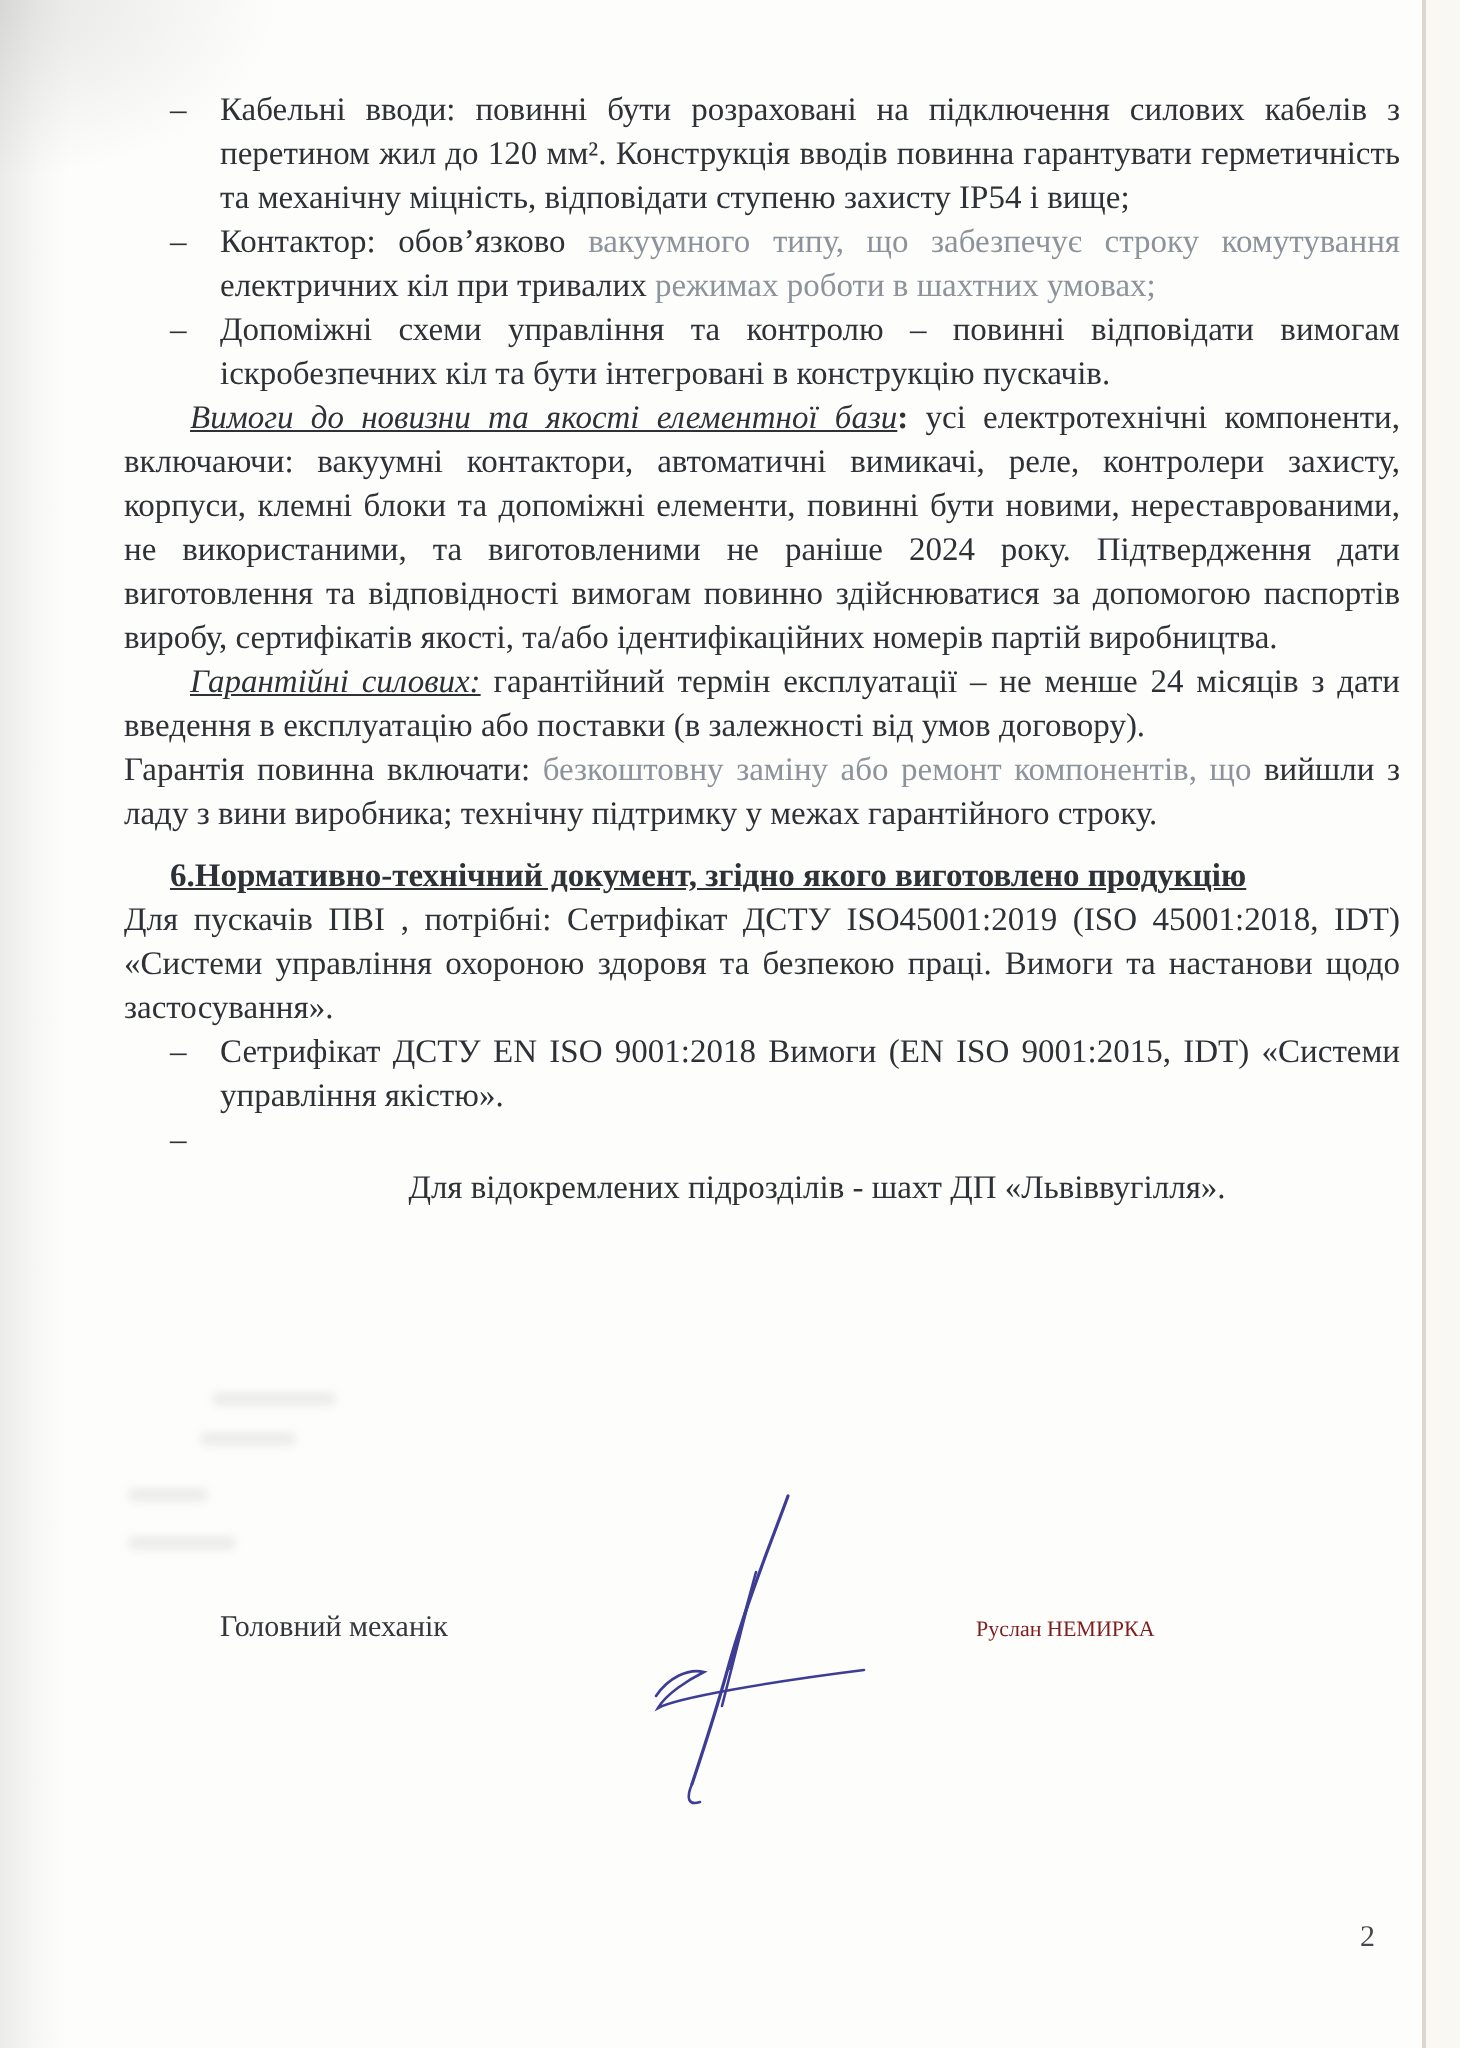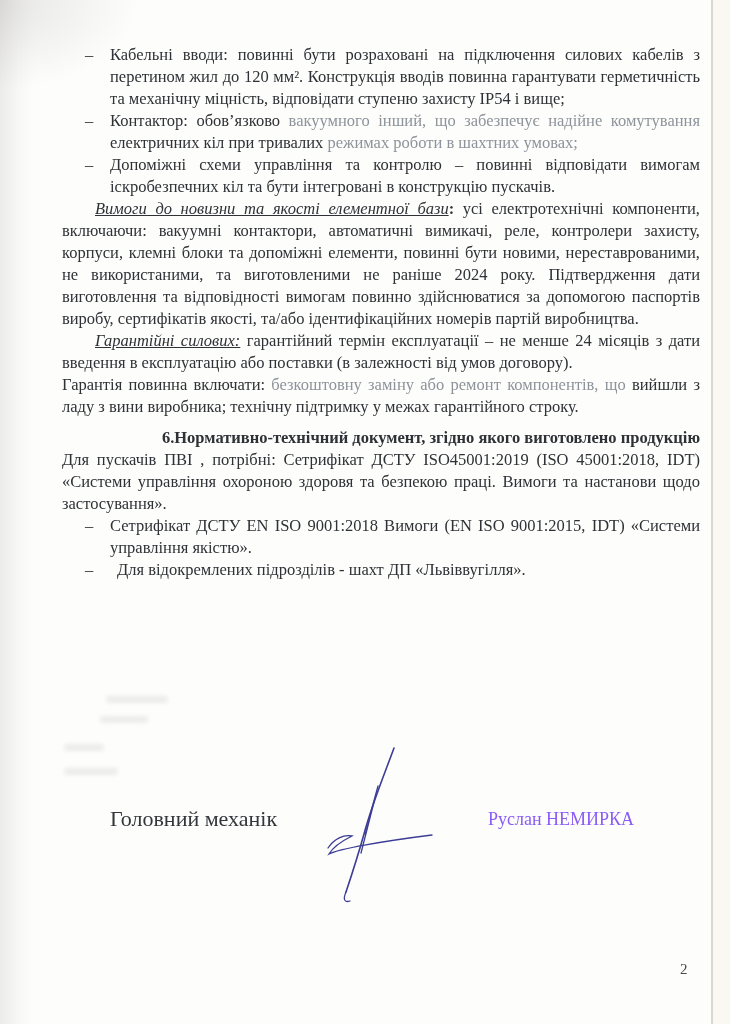--- a/index.html
+++ b/index.html
@@ -35,30 +35,30 @@
   
   .doc{
     position:absolute;left:62px;top:44px;width:638px;
     font-size:16.5px;line-height:22px;color:#2e3135;
     text-align:justify;
   }
   .li{position:relative;padding-left:48px;}
   .dash{position:absolute;left:23px;top:0;}
   .para{margin:0;}
   .para.indent{text-indent:33px;}
-  .para.big-indent{text-indent:55px;text-align:left;}
-  .heading{padding-left:23px;font-weight:bold;text-align:right;}
+  .para.big-indent{text-indent:55px;text-align:center;margin-top:24px;}
+  .heading{padding-left:23px;font-weight:bold;text-align:left;text-decoration:underline;}
   .heading.gap-above{margin-top:9px;}
   .iu{font-style:italic;text-decoration:underline;}
   .b{font-weight:bold;}
   .bi{font-weight:bold;font-style:italic;}
   .fade{color:#8d939a;}
   
-  .sig-role{position:absolute;left:110px;top:806px;font-size:22px;color:#33363b;}
-  .sig-name{position:absolute;left:488px;top:809px;font-size:18px;color:#8b5cf6;}
+  .sig-role{position:absolute;left:110px;top:806px;font-size:15px;color:#33363b;}
+  .sig-name{position:absolute;left:488px;top:809px;font-size:11px;color:#7f1d1d;}
   .sig-svg{position:absolute;left:312px;top:742px;width:130px;height:168px;}
   .page-num{position:absolute;left:680px;top:961px;font-size:15px;color:#45484c;}
 </style>
 </head>
 <body>
 
 <div class="sheet">
 
   <div class="edge-shadow-left"></div>
   <div class="edge-shadow-topleft"></div>
@@ -66,21 +66,21 @@
   <div class="scan-line-right"></div>
 
   <div class="bleed" style="left:106px;top:696px;width:62px;height:7px;"></div>
   <div class="bleed" style="left:100px;top:716px;width:48px;height:7px;"></div>
   <div class="bleed" style="left:64px;top:744px;width:40px;height:7px;"></div>
   <div class="bleed" style="left:64px;top:768px;width:54px;height:7px;"></div>
 
   <div class="doc" id="doc-body">
       <div>
         <div class="li"><span class="dash">–</span><span><span>Кабельні вводи: повинні бути розраховані на підключення силових кабелів з перетином жил до 120 мм². Конструкція вводів повинна гарантувати герметичність та механічну міцність, відповідати ступеню захисту IP54 і вище;</span></span></div>
-        <div class="li"><span class="dash">–</span><span><span>Контактор: обов’язково </span><span class="fade">вакуумного інший, що забезпечує надійне комутування</span><span> електричних кіл при тривалих </span><span class="fade">режимах роботи в шахтних умовах;</span></span></div>
+        <div class="li"><span class="dash">–</span><span><span>Контактор: обов’язково </span><span class="fade">вакуумного типу, що забезпечує строку комутування</span><span> електричних кіл при тривалих </span><span class="fade">режимах роботи в шахтних умовах;</span></span></div>
         <div class="li"><span class="dash">–</span><span><span>Допоміжні схеми управління та контролю – повинні відповідати вимогам іскробезпечних кіл та бути інтегровані в конструкцію пускачів.</span></span></div>
       </div>
       <div class="para indent"><span class="iu">Вимоги до новизни та якості елементної бази</span><span class="b">:</span><span> усі електротехнічні компоненти, включаючи: вакуумні контактори, автоматичні вимикачі, реле, контролери захисту, корпуси, клемні блоки та допоміжні елементи, повинні бути новими, нереставрованими, не використаними, та виготовленими не раніше 2024 року. Підтвердження дати виготовлення та відповідності вимогам повинно здійснюватися за допомогою паспортів виробу, сертифікатів якості, та/або ідентифікаційних номерів партій виробництва.</span></div>
       <div class="para indent"><span class="iu">Гарантійні силових:</span><span> гарантійний термін експлуатації – не менше 24 місяців з дати введення в експлуатацію або поставки (в залежності від умов договору).</span></div>
       <div class="para"><span>Гарантія повинна включати: </span><span class="fade">безкоштовну заміну або ремонт компонентів, що</span><span> вийшли з ладу з вини виробника; технічну підтримку у межах гарантійного строку.</span></div>
       <div class="heading gap-above"><span>6.Нормативно-технічний документ, згідно якого виготовлено продукцію</span><br></div>
       <div class="para"><span>Для пускачів ПВІ , потрібні: Сетрифікат ДСТУ ISO45001:2019 (ISO 45001:2018, IDT) «Системи управління охороною здоровя та безпекою праці. Вимоги та настанови щодо застосування».</span></div>
       <div>
         <div class="li"><span class="dash">–</span><span><span>Сетрифікат ДСТУ EN ISO 9001:2018 Вимоги (EN ISO 9001:2015, IDT) «Системи управління якістю».</span></span></div>
         <div class="li"><span class="dash">–</span></div>

